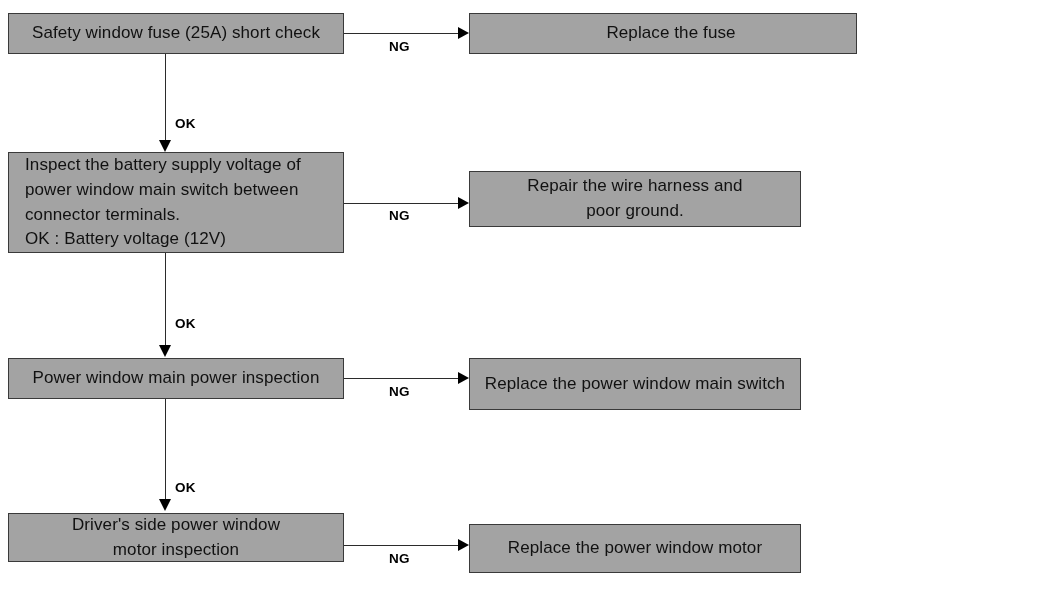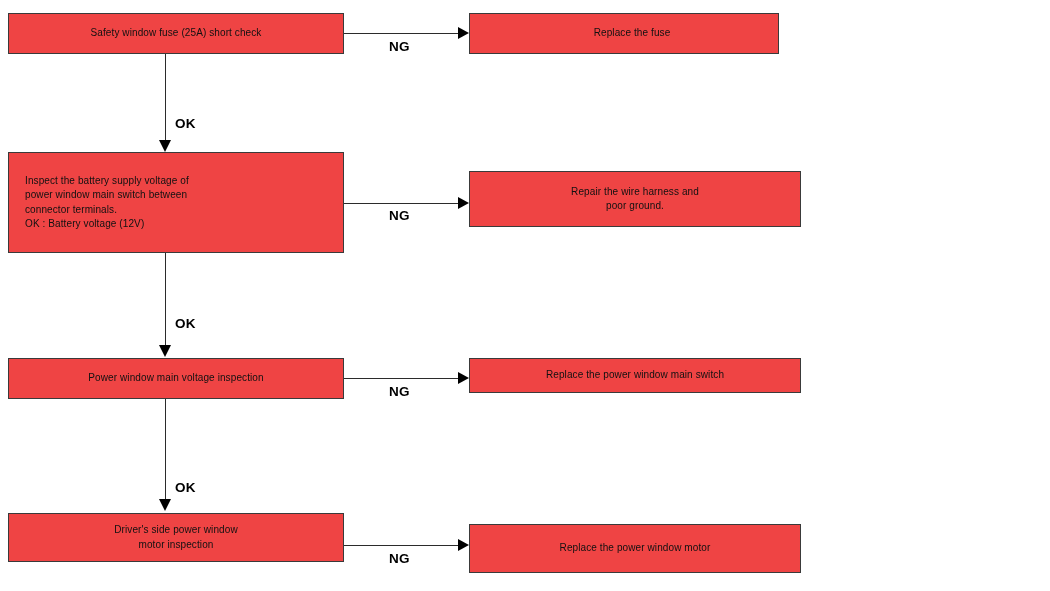--- a/index.html
+++ b/index.html
@@ -16,24 +16,24 @@
     position: relative;
     width: 1050px;
     height: 591px;
     background: #ffffff;
     overflow: hidden;
   }
   .node {
     position: absolute;
     box-sizing: border-box;
     border: 1px solid #3a3a3a;
-    background: #ef4444;
+    background: #a3a3a3;
     display: flex;
     align-items: center;
-    font-size: 10px;
+    font-size: 17px;
     line-height: 1.45;
     color: #111111;
     letter-spacing: 0.1px;
   }
   .node .txt {
     width: 100%;
     padding: 0 10px;
     white-space: pre-line;
   }
   .node.center .txt { text-align: center; }
@@ -80,21 +80,21 @@
 <div id="canvas">
 
   <div class="node center" style="left:8px; top:13px; width:336px; height:41px;">
     <span class="txt">Safety window fuse (25A) short check</span>
   </div>
 
   <div class="hline" style="left:344px; top:33px; width:114px;"></div>
   <div class="arrow-right" style="left:458px; top:27px;"></div>
   <div class="edge-label" style="left:389px; top:11px;">NG</div>
 
-  <div class="node center" style="left:469px; top:13px; width:310px; height:41px;padding-left:16px;">
+  <div class="node center" style="left:469px; top:13px; width:388px; height:41px;padding-left:16px;">
     <span class="txt">Replace the fuse</span>
   </div>
 
   <div class="vline" style="left:165px; top:54px; height:86px;"></div>
   <div class="arrow-down" style="left:159px; top:140px;"></div>
   <div class="edge-label" style="left:175px; top:88px;">OK</div>
 
   <div class="node left" style="left:8px; top:152px; width:336px; height:101px;align-items:center;">
     <span class="txt">Inspect the battery supply voltage of
 power window main switch between
@@ -109,28 +109,28 @@
   <div class="node center" style="left:469px; top:171px; width:332px; height:56px;">
     <span class="txt">Repair the wire harness and
 poor ground.</span>
   </div>
 
   <div class="vline" style="left:165px; top:253px; height:92px;"></div>
   <div class="arrow-down" style="left:159px; top:345px;"></div>
   <div class="edge-label" style="left:175px; top:288px;">OK</div>
 
   <div class="node center" style="left:8px; top:358px; width:336px; height:41px;">
-    <span class="txt">Power window main voltage inspection</span>
+    <span class="txt">Power window main power inspection</span>
   </div>
 
   <div class="hline" style="left:344px; top:378px; width:114px;"></div>
   <div class="arrow-right" style="left:458px; top:372px;"></div>
   <div class="edge-label" style="left:389px; top:356px;">NG</div>
 
-  <div class="node center" style="left:469px; top:358px; width:332px; height:35px;">
+  <div class="node center" style="left:469px; top:358px; width:332px; height:52px;">
     <span class="txt">Replace the power window main switch</span>
   </div>
 
   <div class="vline" style="left:165px; top:399px; height:100px;"></div>
   <div class="arrow-down" style="left:159px; top:499px;"></div>
   <div class="edge-label" style="left:175px; top:452px;">OK</div>
 
   <div class="node center" style="left:8px; top:513px; width:336px; height:49px;">
     <span class="txt">Driver's side power window
 motor  inspection</span>

